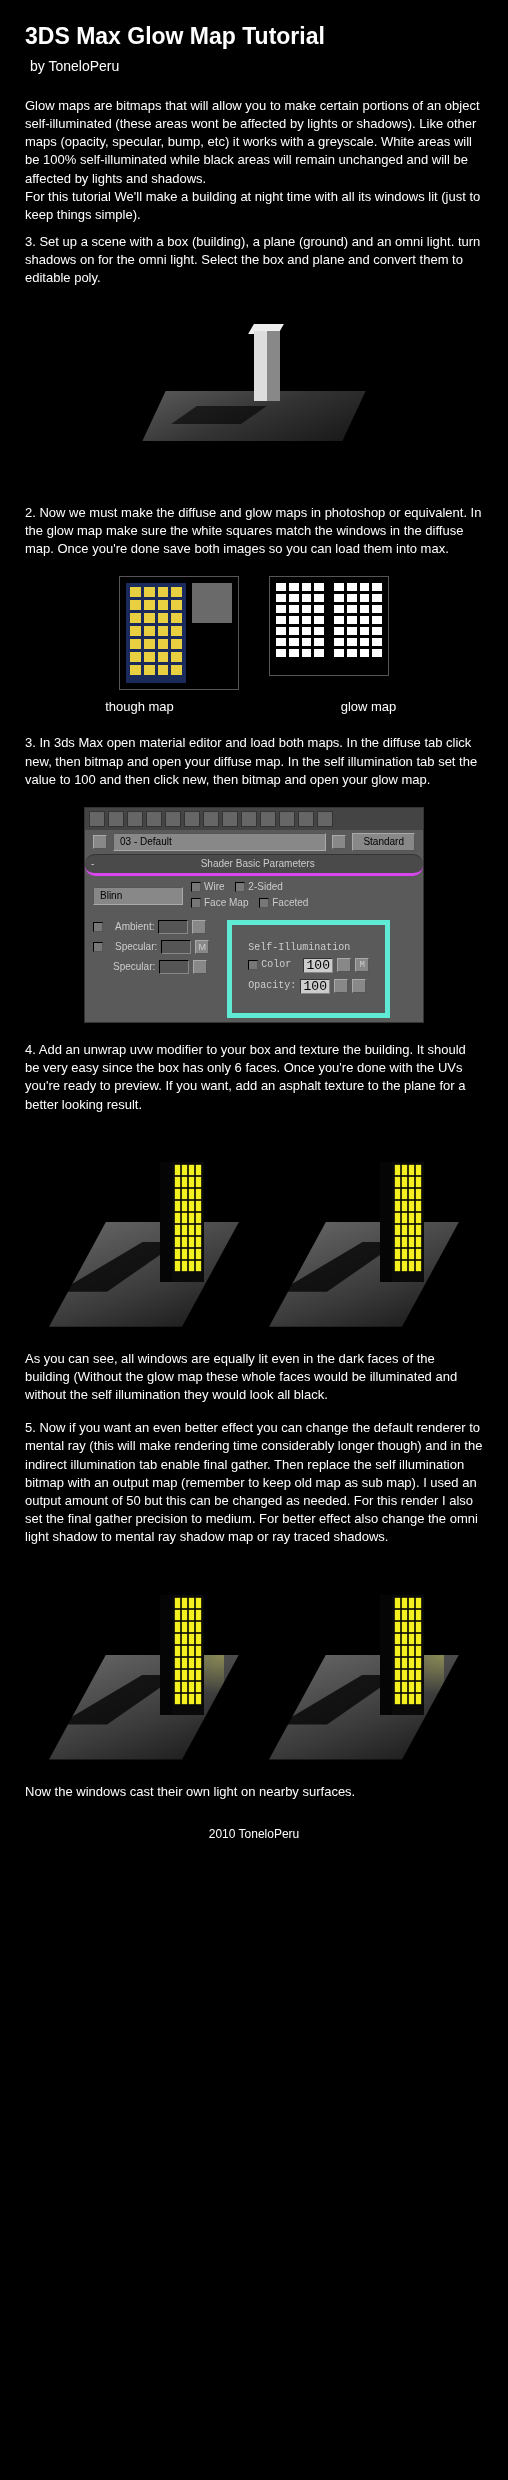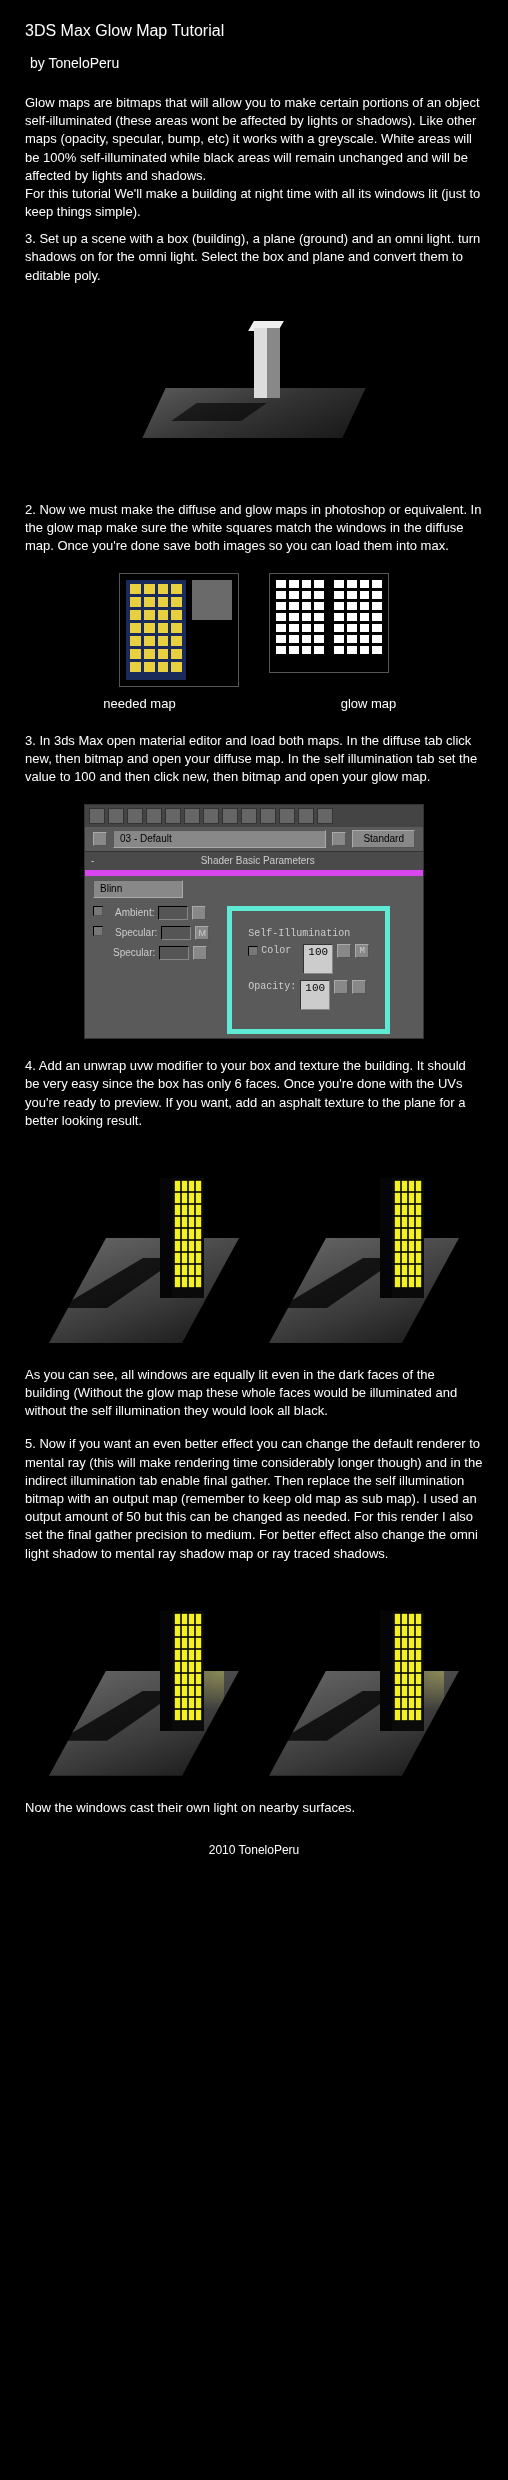--- a/index.html
+++ b/index.html
@@ -5,21 +5,21 @@
     * { margin: 0; padding: 0; box-sizing: border-box; }
     body {
       width: 508px;
       background: #000;
       color: #fff;
       font-family: Arial, Helvetica, sans-serif;
       font-size: 13px;
       line-height: 1.4;
       padding: 20px 25px;
     }
-    .title { font-size: 16px; font-weight: normal; margin-bottom: 12px; }
+    .title { font-size: 23px; font-weight: bold; margin-bottom: 5px; }
     .author { font-size: 14px; margin-left: 5px; margin-bottom: 20px; }
     .intro { margin-bottom: 9px; }
     .step { margin-bottom: 15px; }
     .fig { display: flex; justify-content: center; gap: 20px; margin: 18px 0; }
     
     .scene1 {
       width: 260px; height: 180px; position: relative;
       background: #000;
     }
     .ground1 {
@@ -103,31 +103,31 @@
       flex: 1;
     }
     .mat-btn {
       background: #888; color:#000;
       padding: 1px 10px; font-size: 10px;
       border: 1px outset #aaa;
     }
     .mat-section-hdr {
       background: #4a4a4a; text-align:center;
       padding: 2px; font-size: 10px;
-      border-top: 1px solid #333; border-bottom: 6px solid #d946ef;
+      border-top: 1px solid #333; border-bottom: 3px solid #d946ef; border-radius: 10px;
     }
     .mat-section-hdr::before { content: "- "; float:left; margin-left:4px; }
     .mat-body { padding: 4px 8px; }
     .chk { display:inline-flex; align-items:center; gap:3px; margin-right: 8px; font-size:10px; }
     .chk i { width:10px; height:10px; background:#777; border:1px inset #555; display:inline-block; }
     .colorswatch { width: 30px; height: 14px; background:#555; border:1px inset #333; display:inline-block; vertical-align:middle; }
-    .spinner { width: 30px; height: 30px; background:#ccc; color:#000; border:1px inset #888; font-size:11px; text-align:center; display:inline-block; line-height:14px; }
+    .spinner { width: 30px; height: 15px; background:#ccc; color:#000; border:1px inset #888; font-size:13px; text-align:center; display:inline-block; line-height:14px; }
     .tinybtn { width: 14px; height: 14px; background:#888; border:1px outset #aaa; display:inline-block; }
     .selfillum { border:5px solid #5eead4; padding:16px; margin-left: 10px; font-family: Liberation Mono, monospace; }
-    .blinn-row { display:flex; align-items:flex-start; gap:4px; margin-bottom:3px; font-size:10px; }
+    .blinn-row { display:flex; align-items:center; gap:4px; margin-bottom:3px; font-size:10px; }
     .blinn-left { display:flex; flex-direction:column; gap:3px; }
     .blinn-wrap { display:flex; gap:8px; align-items:flex-start; }
     
     .renderpair { display:flex; justify-content:center; gap: 20px; margin: 18px 0; }
     .renderbox { width: 200px; height: 200px; position:relative; background:#000; }
     .r-ground {
       position:absolute; left: 5px; top: 90px;
       width: 190px; height: 105px;
       background: linear-gradient(160deg, #6a6a6a 0%, #3a3a3a 60%, #151515 100%);
       clip-path: polygon(30% 0, 100% 0, 70% 100%, 0 100%);
@@ -272,21 +272,21 @@
         <span></span>
         <span></span>
         <span></span>
         <span></span>
         <span></span>
         <span></span>
       </div>
   </div>
 </div>
 <div class="maplabels">
-  <div>needed map</div>
+  <div>though map</div>
   <div>glow map</div>
 </div>
 
 <p class="step">3. In 3ds Max open material editor and load both maps. In the diffuse tab click new, then bitmap and open your diffuse map. In the self illumination tab set the value to 100 and then click new, then bitmap and open your glow map.</p>
 
 <div class="mat-panel">
   <div class="mat-toolbar">
     <span></span>
       <span></span>
       <span></span>
@@ -304,20 +304,38 @@
   <div class="mat-row">
     <span class="tinybtn"></span>
     <div class="mat-drop">03 - Default</div>
     <span class="tinybtn"></span>
     <div class="mat-btn">Standard</div>
   </div>
   <div class="mat-section-hdr">Shader Basic Parameters</div>
   <div class="mat-body">
     <div style="display:flex; align-items:center; gap:8px;">
       <div class="mat-drop" style="flex:0 0 90px">Blinn</div>
+      <div style="flex:1">
+        <span class="chk">
+            <i></i>
+            <span>Wire</span>
+          </span>
+        <span class="chk">
+            <i></i>
+            <span>2-Sided</span>
+          </span><br>
+        <span class="chk">
+            <i></i>
+            <span>Face Map</span>
+          </span>
+        <span class="chk">
+            <i></i>
+            <span>Faceted</span>
+          </span>
+      </div>
     </div>
   </div>
   <div class="mat-body">
     <div class="blinn-wrap">
       <div class="blinn-left">
         <div class="blinn-row">
             <span class="chk">
               <i></i>
             </span>
             <span>Ambient:</span> 

